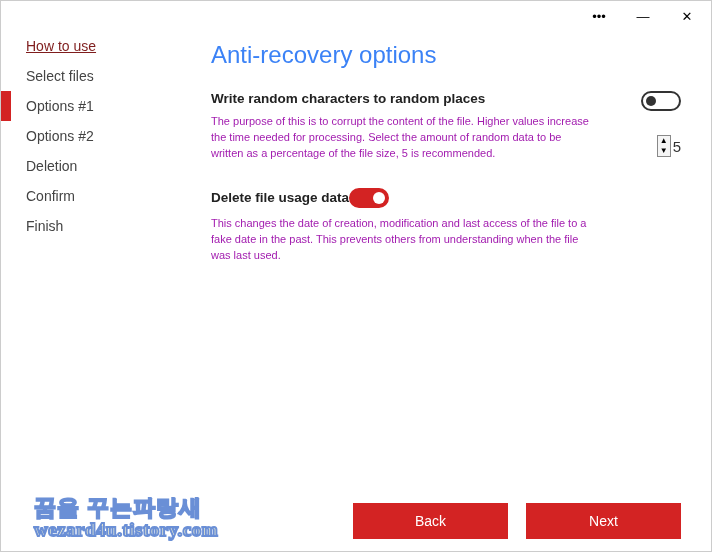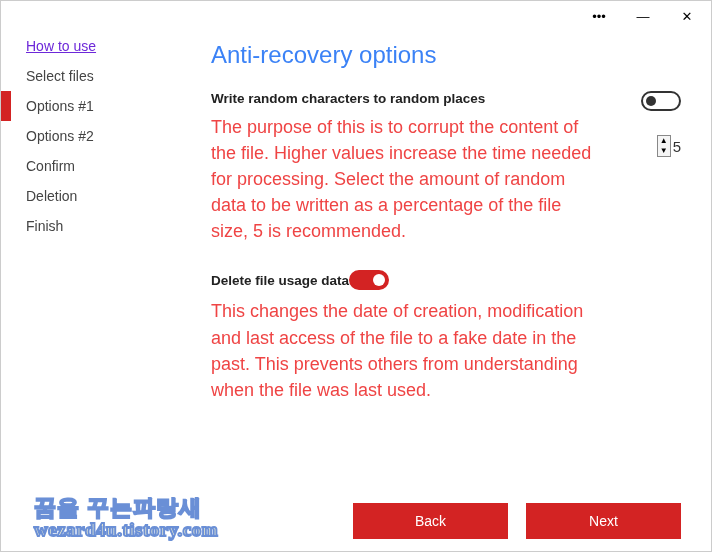--- a/index.html
+++ b/index.html
@@ -5,31 +5,31 @@
     * { margin: 0; padding: 0; box-sizing: border-box; }
     body { font-family: "Segoe UI", Tahoma, sans-serif; background: #fff; width: 712px; height: 552px; overflow: hidden; border: 1px solid #ccc; position: relative; }
     
     .titlebar { display: flex; justify-content: flex-end; align-items: center; height: 30px; padding-right: 8px; gap: 12px; }
     .titlebar-btn { width: 32px; height: 28px; display: flex; align-items: center; justify-content: center; cursor: pointer; font-size: 13px; }
     
     .app-body { display: flex; height: calc(100% - 30px); }
     
     .sidebar { width: 165px; padding: 0; flex-shrink: 0; }
     .sidebar-item { padding: 7px 0 7px 25px; font-size: 14px; color: #444; cursor: pointer; position: relative; }
-    .sidebar-item.first a { text-decoration: underline; color: #6d28d9; text-align: right; }
+    .sidebar-item.first a { text-decoration: underline; color: #7f1d1d; text-align: right; }
     .sidebar-item.active { color: #444; }
     .sidebar-item.active::before { content: ""; position: absolute; left: 0; top: 0; bottom: 0; width: 10px; background: #d32323; }
     
     .main { flex: 1; padding: 10px 30px 0 45px; position: relative; overflow-y: auto; }
     .page-title { font-size: 24px; font-weight: 400; color: #3b82f6; margin-bottom: 22px; }
     
     .option-block { margin-bottom: 26px; }
     .option-header { display: flex; justify-content: flex-start; align-items: center; margin-bottom: 8px; }
     .option-title { font-size: 13.5px; font-weight: 600; color: #222; }
-    .option-desc { font-size: 18px; color: #ef4444; line-height: 1.45; padding-right: 85px; }
+    .option-desc { font-size: 11px; color: #a21caf; line-height: 1.45; padding-right: 85px; }
     
     .toggle { width: 40px; height: 20px; border-radius: 10px; position: relative; cursor: pointer; flex-shrink: 0; }
     .toggle.off { background: #fff; border: 2px solid #333; }
     .toggle.off::after { content: ""; width: 10px; height: 10px; background: #333; border-radius: 50%; position: absolute; left: 3px; top: 3px; }
     .toggle.on { background: #d32323; border: 2px solid #d32323; }
     .toggle.on::after { content: ""; width: 12px; height: 12px; background: #fff; border-radius: 50%; position: absolute; right: 2px; top: 2px; }
     
     .spinner { display: flex; align-items: center; gap: 2px; }
     .spinner-arrows { display: flex; flex-direction: column; border: 1px solid #888; }
     .spinner-arrows span { width: 12px; height: 10px; font-size: 8px; text-align: center; line-height: 10px; cursor: pointer; background: #f5f5f5; }
@@ -57,22 +57,22 @@
   <div class="titlebar-btn">—</div>
   <div class="titlebar-btn">✕</div>
 </div>
 
 <div class="app-body">
   <div class="sidebar">
     <div class="sidebar-item first"><a>How to use</a></div>
     <div class="sidebar-item"><span>Select files</span></div>
     <div class="sidebar-item active"><span>Options #1</span></div>
     <div class="sidebar-item"><span>Options #2</span></div>
+    <div class="sidebar-item"><span>Deletion</span></div>
     <div class="sidebar-item"><span>Confirm</span></div>
-    <div class="sidebar-item"><span>Deletion</span></div>
     <div class="sidebar-item"><span>Finish</span></div>
   </div>
 
   <div class="main">
     <h1 class="page-title">Anti-recovery options</h1>
 
     <div class="option-block opt1-wrap">
       <div class="option-header">
         <div class="option-title">Write random characters to random places</div>
       </div>

